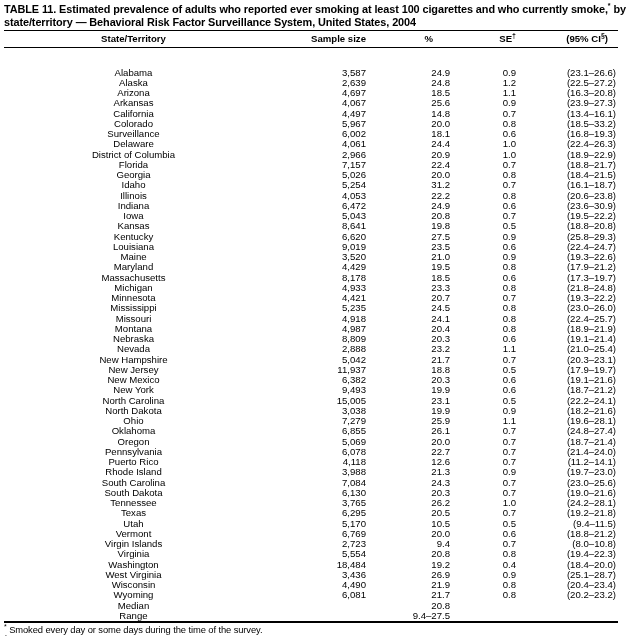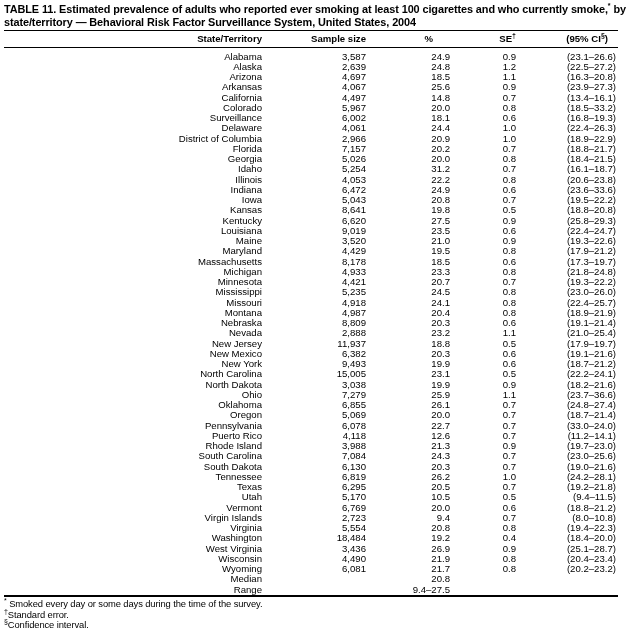--- a/index.html
+++ b/index.html
@@ -41,26 +41,26 @@
   thead th sup { font-size: 7px; vertical-align: super; line-height: 0; }
   tbody { border-bottom: 2px solid #000; }
   td {
     font-size: 9.6px;
     line-height: 10.25px;
     height: 10.25px;
     padding: 0;
     white-space: nowrap;
     overflow: hidden;
   }
-  .c0 { text-align: right; padding-left: 1px; margin-left: 27px; }
+  .c0 { text-align: center; padding-left: 1px; margin-left: 27px; }
   .c1, .c2, .c3, .c4 { text-align: right; }
   th.c2 { padding-right: 17px; }
   th.c4 { padding-right: 10px; }
   td.c4 { padding-right: 2px; }
-  tbody tr:first-child td { padding-top: 4px; }
+  tbody tr:first-child td { padding-top: 20px; }
   .footnotes { margin-top: 2px; }
   .footnote {
     font-size: 9.4px;
     line-height: 10.6px;
     letter-spacing: -0.1px;
   }
   .footnote sup { font-size: 7px; vertical-align: super; line-height: 0; }
 </style>
 </head>
 <body>
@@ -145,21 +145,21 @@
         <tr>
           <td class="c0">District of Columbia</td>
           <td class="c1">2,966</td>
           <td class="c2">20.9</td>
           <td class="c3">1.0</td>
           <td class="c4">(18.9–22.9)</td>
         </tr>
         <tr>
           <td class="c0">Florida</td>
           <td class="c1">7,157</td>
-          <td class="c2">20.2</td>
+          <td class="c2">22.4</td>
           <td class="c3">0.7</td>
           <td class="c4">(18.8–21.7)</td>
         </tr>
         <tr>
           <td class="c0">Georgia</td>
           <td class="c1">5,026</td>
           <td class="c2">20.0</td>
           <td class="c3">0.8</td>
           <td class="c4">(18.4–21.5)</td>
         </tr>
@@ -175,21 +175,21 @@
           <td class="c1">4,053</td>
           <td class="c2">22.2</td>
           <td class="c3">0.8</td>
           <td class="c4">(20.6–23.8)</td>
         </tr>
         <tr>
           <td class="c0">Indiana</td>
           <td class="c1">6,472</td>
           <td class="c2">24.9</td>
           <td class="c3">0.6</td>
-          <td class="c4">(23.6–33.6)</td>
+          <td class="c4">(23.6–30.9)</td>
         </tr>
         <tr>
           <td class="c0">Iowa</td>
           <td class="c1">5,043</td>
           <td class="c2">20.8</td>
           <td class="c3">0.7</td>
           <td class="c4">(19.5–22.2)</td>
         </tr>
         <tr>
           <td class="c0">Kansas</td>
@@ -276,20 +276,27 @@
           <td class="c4">(19.1–21.4)</td>
         </tr>
         <tr>
           <td class="c0">Nevada</td>
           <td class="c1">2,888</td>
           <td class="c2">23.2</td>
           <td class="c3">1.1</td>
           <td class="c4">(21.0–25.4)</td>
         </tr>
         <tr>
+          <td class="c0">New Hampshire</td>
+          <td class="c1">5,042</td>
+          <td class="c2">21.7</td>
+          <td class="c3">0.7</td>
+          <td class="c4">(20.3–23.1)</td>
+        </tr>
+        <tr>
           <td class="c0">New Jersey</td>
           <td class="c1">11,937</td>
           <td class="c2">18.8</td>
           <td class="c3">0.5</td>
           <td class="c4">(17.9–19.7)</td>
         </tr>
         <tr>
           <td class="c0">New Mexico</td>
           <td class="c1">6,382</td>
           <td class="c2">20.3</td>
@@ -315,42 +322,42 @@
           <td class="c1">3,038</td>
           <td class="c2">19.9</td>
           <td class="c3">0.9</td>
           <td class="c4">(18.2–21.6)</td>
         </tr>
         <tr>
           <td class="c0">Ohio</td>
           <td class="c1">7,279</td>
           <td class="c2">25.9</td>
           <td class="c3">1.1</td>
-          <td class="c4">(23.7–36.6)</td>
+          <td class="c4">(19.6–28.1)</td>
         </tr>
         <tr>
           <td class="c0">Oklahoma</td>
           <td class="c1">6,855</td>
           <td class="c2">26.1</td>
           <td class="c3">0.7</td>
           <td class="c4">(24.8–27.4)</td>
         </tr>
         <tr>
           <td class="c0">Oregon</td>
           <td class="c1">5,069</td>
           <td class="c2">20.0</td>
           <td class="c3">0.7</td>
           <td class="c4">(18.7–21.4)</td>
         </tr>
         <tr>
           <td class="c0">Pennsylvania</td>
           <td class="c1">6,078</td>
           <td class="c2">22.7</td>
           <td class="c3">0.7</td>
-          <td class="c4">(33.0–24.0)</td>
+          <td class="c4">(21.4–24.0)</td>
         </tr>
         <tr>
           <td class="c0">Puerto Rico</td>
           <td class="c1">4,118</td>
           <td class="c2">12.6</td>
           <td class="c3">0.7</td>
           <td class="c4">(11.2–14.1)</td>
         </tr>
         <tr>
           <td class="c0">Rhode Island</td>
@@ -368,21 +375,21 @@
         </tr>
         <tr>
           <td class="c0">South Dakota</td>
           <td class="c1">6,130</td>
           <td class="c2">20.3</td>
           <td class="c3">0.7</td>
           <td class="c4">(19.0–21.6)</td>
         </tr>
         <tr>
           <td class="c0">Tennessee</td>
-          <td class="c1">6,819</td>
+          <td class="c1">3,765</td>
           <td class="c2">26.2</td>
           <td class="c3">1.0</td>
           <td class="c4">(24.2–28.1)</td>
         </tr>
         <tr>
           <td class="c0">Texas</td>
           <td class="c1">6,295</td>
           <td class="c2">20.5</td>
           <td class="c3">0.7</td>
           <td class="c4">(19.2–21.8)</td>

